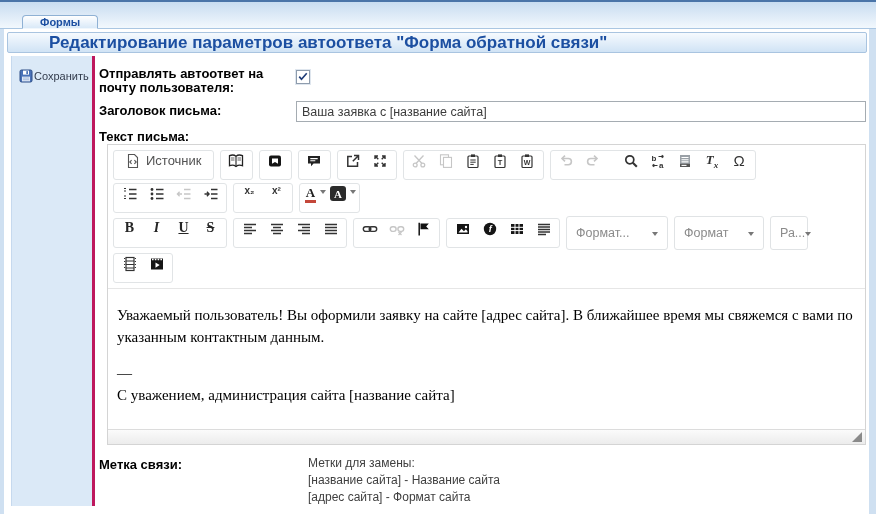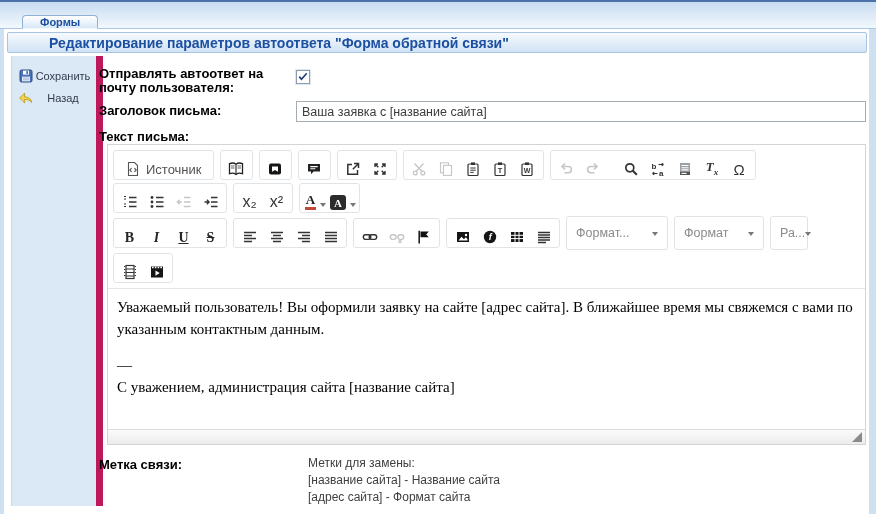--- a/index.html
+++ b/index.html
@@ -14,62 +14,62 @@
 
   
   .tabbar{position:absolute;top:2px;left:0;right:0;height:27px;background:linear-gradient(#c8dcf0,#f2f8fd);border-bottom:1px solid #aac6e2}
   .tab{position:absolute;left:22px;bottom:-1px;height:14px;padding:0 17px;display:flex;align-items:flex-start;
        background:linear-gradient(#ffffff,#d9e9f8);border:1px solid #8fb1d4;border-bottom:1px solid #f0f7fd;
        border-radius:4px 4px 0 0;font-weight:bold;font-size:11px;color:#1c4fa1;cursor:pointer}
 
   
   .hdr{position:absolute;left:7px;right:9px;top:32px;height:21px;display:flex;align-items:center;padding-left:41px;
        background:linear-gradient(#f6fafe,#d0e3f5);border:1px solid #a9c4e0;border-radius:2px;
-       font-weight:bold;font-size:14px;color:#1c4fa1}
-
-  
-  .sidebar{position:absolute;left:11px;top:56px;bottom:8px;width:92px;background:#dbe9f7;
-           border-left:1px solid #c6d9ee;border-right:7px solid #be185d;padding-top:9px}
+       font-weight:bold;font-size:17px;color:#1c4fa1}
+
+  
+  .sidebar{position:absolute;left:11px;top:56px;bottom:8px;width:84px;background:#dbe9f7;
+           border-left:1px solid #c6d9ee;border-right:3px solid #be185d;padding-top:9px}
   .side-item{display:flex;align-items:center;padding:3px 4px 3px 6px;font-size:11px;color:#333c4d;cursor:pointer}
   .side-item .lab{flex:1;text-align:center}
   .i16{width:16px;height:16px;display:block;flex:0 0 16px}
 
   
   .flabel{position:absolute;left:99px;font-weight:bold;font-size:13px;color:#000;line-height:14px}
   .chk{position:absolute;left:296px;top:70px;width:14px;height:14px;background:#fff;border:1px solid #8e9cad;
        outline:1px solid #dfe6ee;display:flex;align-items:center;justify-content:center;cursor:pointer}
   .subject-input{position:absolute;left:296px;top:101px;width:570px;height:21px;border:1px solid #a5acb2;
        padding:0 5px;font-family:"Liberation Sans",sans-serif;font-size:12.5px;color:#3c3c3c;background:#fff}
 
   
   .editor{position:absolute;left:107px;top:144px;width:759px;height:301px;border:1px solid #d4d4d4;background:#fff;
           display:flex;flex-direction:column}
   .toolbar{background:#fff;border-bottom:1px solid #e6e6e6;padding:2px 1px}
   .tb-row{display:flex;align-items:center;gap:6px;margin:3px 4px}
   .grp{display:flex;align-items:center;gap:2px;border:1px solid #e1e4e6;border-radius:3px;padding:2px 3px;background:#fff}
-  .btn{min-width:25px;height:24px;display:flex;align-items:flex-end;justify-content:center;border-radius:2px;cursor:pointer}
+  .btn{min-width:25px;height:24px;display:flex;align-items:flex-start;justify-content:center;border-radius:2px;cursor:pointer}
   .btn.txt{padding:0 8px;gap:5px;font-size:13px;color:#525252}
   .sp{width:9px}
   .glyph{font-family:"Liberation Serif",serif;font-weight:bold;font-size:14px;color:#262626;line-height:1}
   .it{font-style:italic}.un{text-decoration:underline}.st{text-decoration:line-through}
-  .sans-g{font-weight:normal;font-size:16px;color:#333;line-height:1}
+  .sans-g{font-weight:bold;font-size:10px;color:#333;line-height:1}
   .om{font-size:15px;color:#333;line-height:1}
   .rf{font:italic bold 13px "Liberation Serif",serif;color:#333;line-height:1}
   .rf sub{font-size:9px}
   .ca{font:bold 13px "Liberation Serif",serif;color:#222;line-height:1;border-bottom:3px solid #c4473a;padding:0 1px 1px}
   .cbg{width:16px;height:15px;background:#2b2b2b;color:#fff;border-radius:3px;display:flex;align-items:center;
        justify-content:center;font:bold 11px "Liberation Serif",serif}
   .caret{width:0;height:0;border:3.5px solid transparent;border-top:4.5px solid #777;margin-top:4px}
   .dd{display:flex;align-items:center;border:1px solid #e0e3e5;border-radius:3px;height:28px;padding:16px 9px;
       color:#8b8b8b;font-size:12.5px;cursor:pointer;background:#fff}
   .dd .lbl{flex:1}
   .dd.w1{width:102px}.dd.w2{width:90px}.dd.w3{width:38px}
 
   .ed-content{flex:1;padding:7px 9px;font-family:"Liberation Serif",serif;font-size:15px;line-height:22px;color:#000;overflow:hidden}
-  .ed-content p{margin:0 0 14px}
+  .ed-content p{margin:8px 0 14px}
   .ed-content p.pre{white-space:pre-line}
   .ed-bottom{height:15px;background:linear-gradient(#fbfbfb,#ececec);border-top:1px solid #dcdcdc;position:relative}
   .grip{position:absolute;right:3px;bottom:2px;width:0;height:0;border-left:10px solid transparent;
         border-bottom:10px solid #8a8a8a;cursor:nwse-resize}
 
   
   .hints{position:absolute;left:308px;top:455px;font-size:12px;color:#404040;line-height:17px}
 </style>
 </head>
 <body>
@@ -92,26 +92,20 @@
   <div class="side-item">
     <svg class="i16" viewBox="0 0 16 16">
       <rect x="2" y="2" width="12" height="12" rx="1.5" fill="#4a72b8" stroke="#2d4d86"></rect>
       <rect x="5" y="2.6" width="6" height="4" fill="#fff"></rect>
       <rect x="8.3" y="3.1" width="1.7" height="3" fill="#4a72b8"></rect>
       <rect x="4" y="8.6" width="8" height="4.8" fill="#dce6f5"></rect>
       <path d="M5 10h6M5 11.7h6" stroke="#9fb4d6" stroke-width="0.8"></path>
     </svg>
     <span class="lab">Сохранить</span>
   </div>
-  <div class="side-item">
-    <svg class="i16" viewBox="0 0 16 16">
-      <path d="M13.8 12.5c-.6-3.6-3.2-5.6-7.2-5.6V3.2L1.6 8l5 4.8V9.4c3.1 0 5.2.9 7.2 3.1z" fill="#f5d44a" stroke="#b99a1e" stroke-width="0.9"></path>
-    </svg>
-    <span class="lab">Назад</span>
-  </div>
 </div>
 
 <div class="flabel" style="top:67px;width:185px">Отправлять автоответ на почту пользователя:</div>
 <div class="chk">
   <svg class="i16" viewBox="0 0 16 16" style="width:12px;height:12px">
     <path d="M3 7.5l3 3.5L13 3" stroke="#1f3c77" stroke-width="2.2" fill="none"></path>
   </svg>
 </div>
 
 <div class="flabel" style="top:104px">Заголовок письма:</div>

